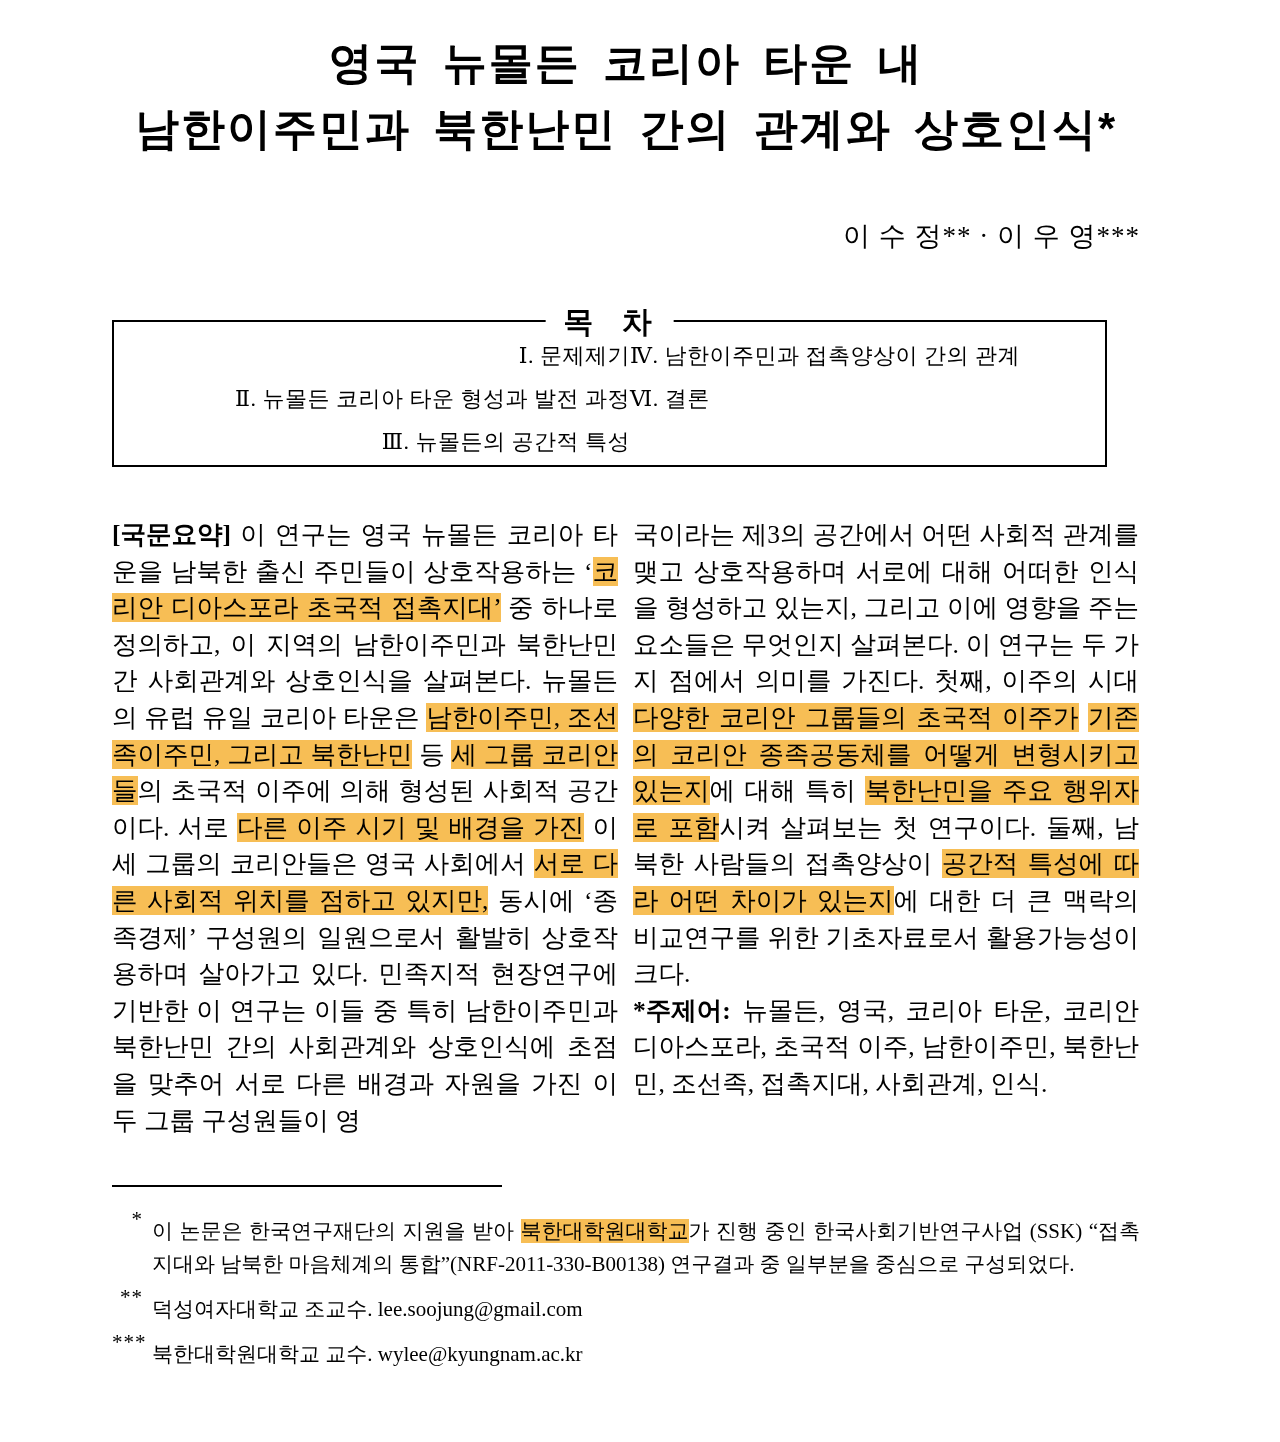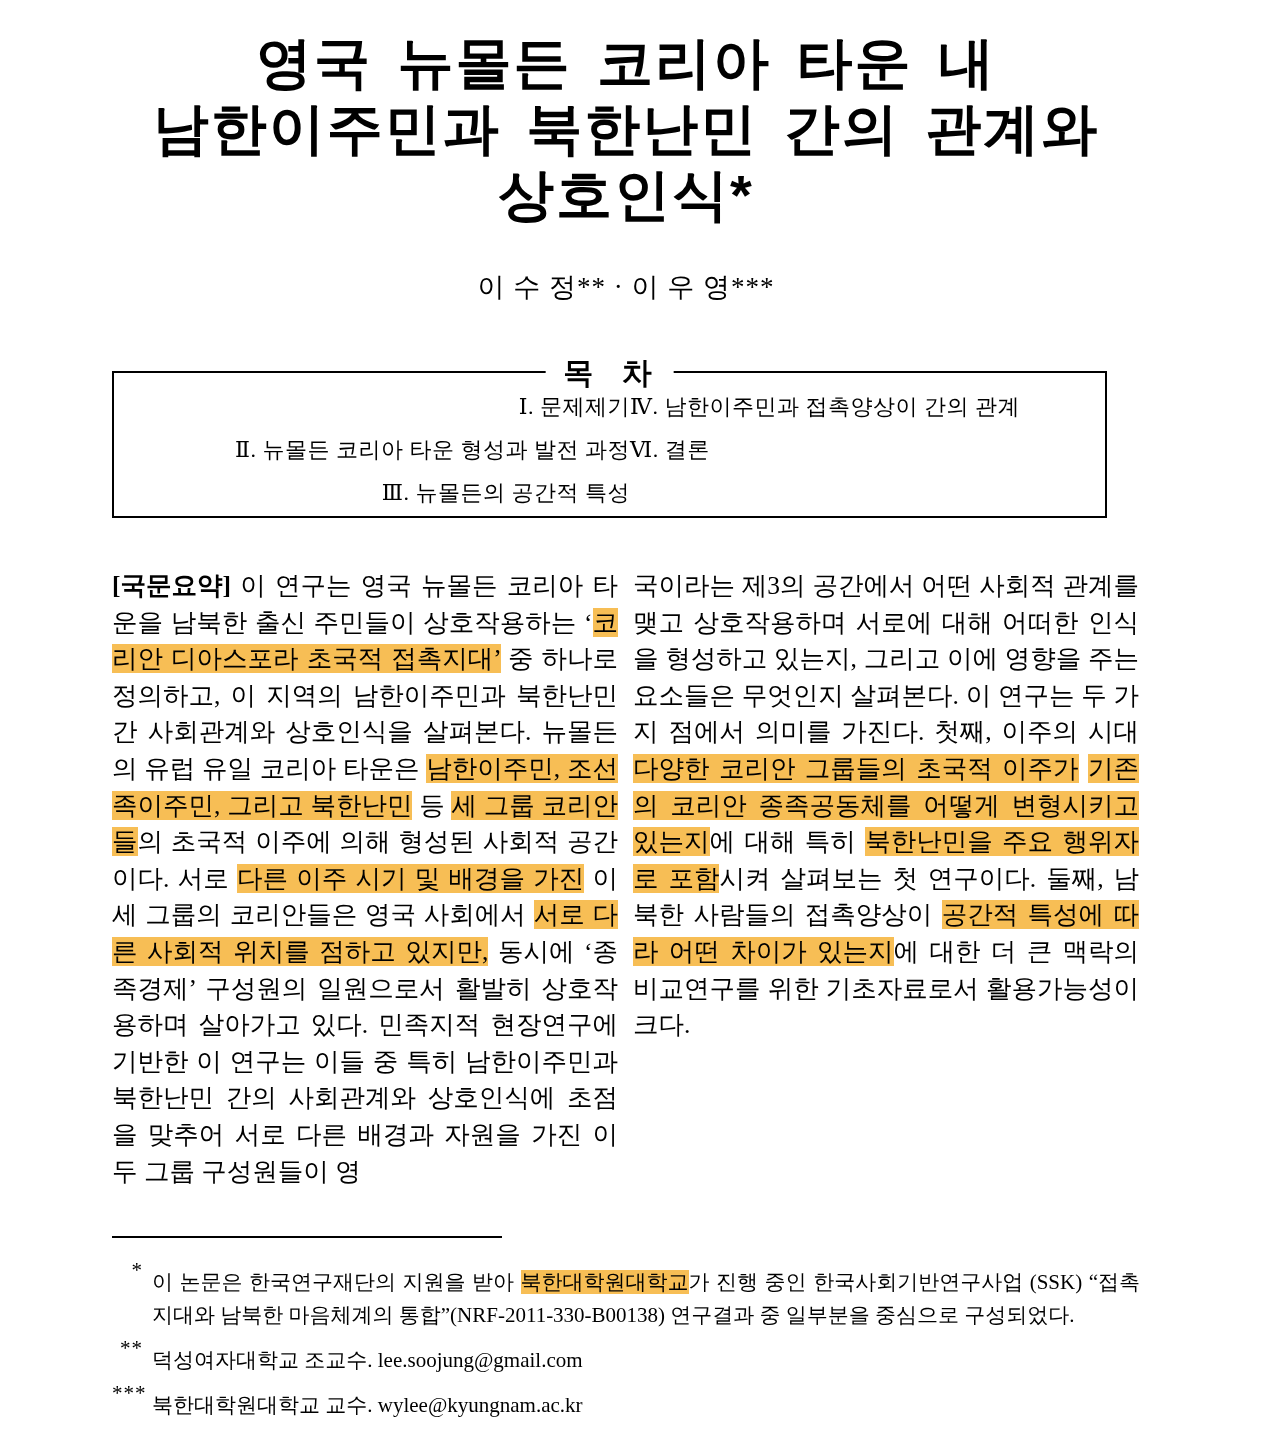--- a/index.html
+++ b/index.html
@@ -9,25 +9,25 @@
     position:relative; width:1280px; height:1442px;
     background:#ffffff; color:#000000; overflow:hidden;
     font-family:"Liberation Serif","DejaVu Serif",serif;
   }
   .content { position:absolute; left:112px; top:0; width:1028px; }
 
   
   .title {
     margin:30px 0 0 0; text-align:center;
     font-family:"Liberation Sans","DejaVu Sans",sans-serif;
-    font-weight:bold; font-size:56px; line-height:66px;
+    font-weight:bold; font-size:44px; line-height:66px;
     letter-spacing:2px; word-spacing:8px;
   }
   .authors {
-    margin-top:43px; text-align:center;
+    margin-top:58px; text-align:right;
     font-size:27px; line-height:32px; letter-spacing:1px;
   }
 
   
   .toc {
     position:relative; margin-top:68px; margin-right:33px;
     border:2px solid #000; padding:12px 4px 2px 20px;
   }
   .toc-heading {
     position:absolute; top:-21px; left:50%; transform:translateX(-50%);
@@ -84,20 +84,21 @@
           </div>
       </div>
     </div>
 
     <div class="abstract">
       <div class="abs-col">
           <p class="abs-p"><span class="b">[국문요약]</span><span> 이 연구는 영국 뉴몰든 코리아 타운을 남북한 출신 주민들이 상호작용하는 ‘</span><span class="hl">코리안 디아스포라 초국적 접촉지대’</span><span> 중 하나로 정의하고, 이 지역의 남한이주민과 북한난민 간 사회관계와 상호인식을 살펴본다. 뉴몰든의 유럽 유일 코리아 타운은 </span><span class="hl">남한이주민, 조선족이주민, 그리고 북한난민</span><span> 등 </span><span class="hl">세 그룹 코리안들</span><span>의 초국적 이주에 의해 형성된 사회적 공간이다. 서로 </span><span class="hl">다른 이주 시기 및 배경을 가진</span><span> 이 세 그룹의 코리안들은 영국 사회에서 </span><span class="hl">서로 다른 사회적 위치를 점하고 있지만,</span><span> 동시에 ‘종족경제’ 구성원의 일원으로서 활발히 상호작용하며 살아가고 있다. 민족지적 현장연구에 기반한 이 연구는 이들 중 특히 남한이주민과 북한난민 간의 사회관계와 상호인식에 초점을 맞추어 서로 다른 배경과 자원을 가진 이 두 그룹 구성원들이 영</span></p>
         </div>
       <div class="abs-col">
           <p class="abs-p"><span>국이라는 제3의 공간에서 어떤 사회적 관계를 맺고 상호작용하며 서로에 대해 어떠한 인식을 형성하고 있는지, 그리고 이에 영향을 주는 요소들은 무엇인지 살펴본다. 이 연구는 두 가지 점에서 의미를 가진다. 첫째, 이주의 시대 </span><span class="hl">다양한 코리안 그룹들의 초국적 이주가</span><span> </span><span class="hl">기존의 코리안 종족공동체를 어떻게 변형시키고 있는지</span><span>에 대해 특히 </span><span class="hl">북한난민을 주요 행위자로 포함</span><span>시켜 살펴보는 첫 연구이다. 둘째, 남북한 사람들의 접촉양상이 </span><span class="hl">공간적 특성에 따라 어떤 차이가 있는지</span><span>에 대한 더 큰 맥락의 비교연구를 위한 기초자료로서 활용가능성이 크다.</span></p>
+          <p class="abs-p"><span class="b">*주제어:</span><span> 뉴몰든, 영국, 코리아 타운, 코리안 디아스포라, 초국적 이주, 남한이주민, 북한난민, 조선족, 접촉지대, 사회관계, 인식.</span></p>
         </div>
     </div>
 
     <div class="fn-rule"></div>
     <div class="footnotes">
         <div class="fn-row">
           <div class="fn-marker">*</div>
           <div class="fn-text"><span>이 논문은 한국연구재단의 지원을 받아 </span><span class="hl">북한대학원대학교</span><span>가 진행 중인 한국사회기반연구사업 (SSK) “접촉지대와 남북한 마음체계의 통합”(NRF-2011-330-B00138) 연구결과 중 일부분을 중심으로 구성되었다.</span></div>
         </div>
         <div class="fn-row">

